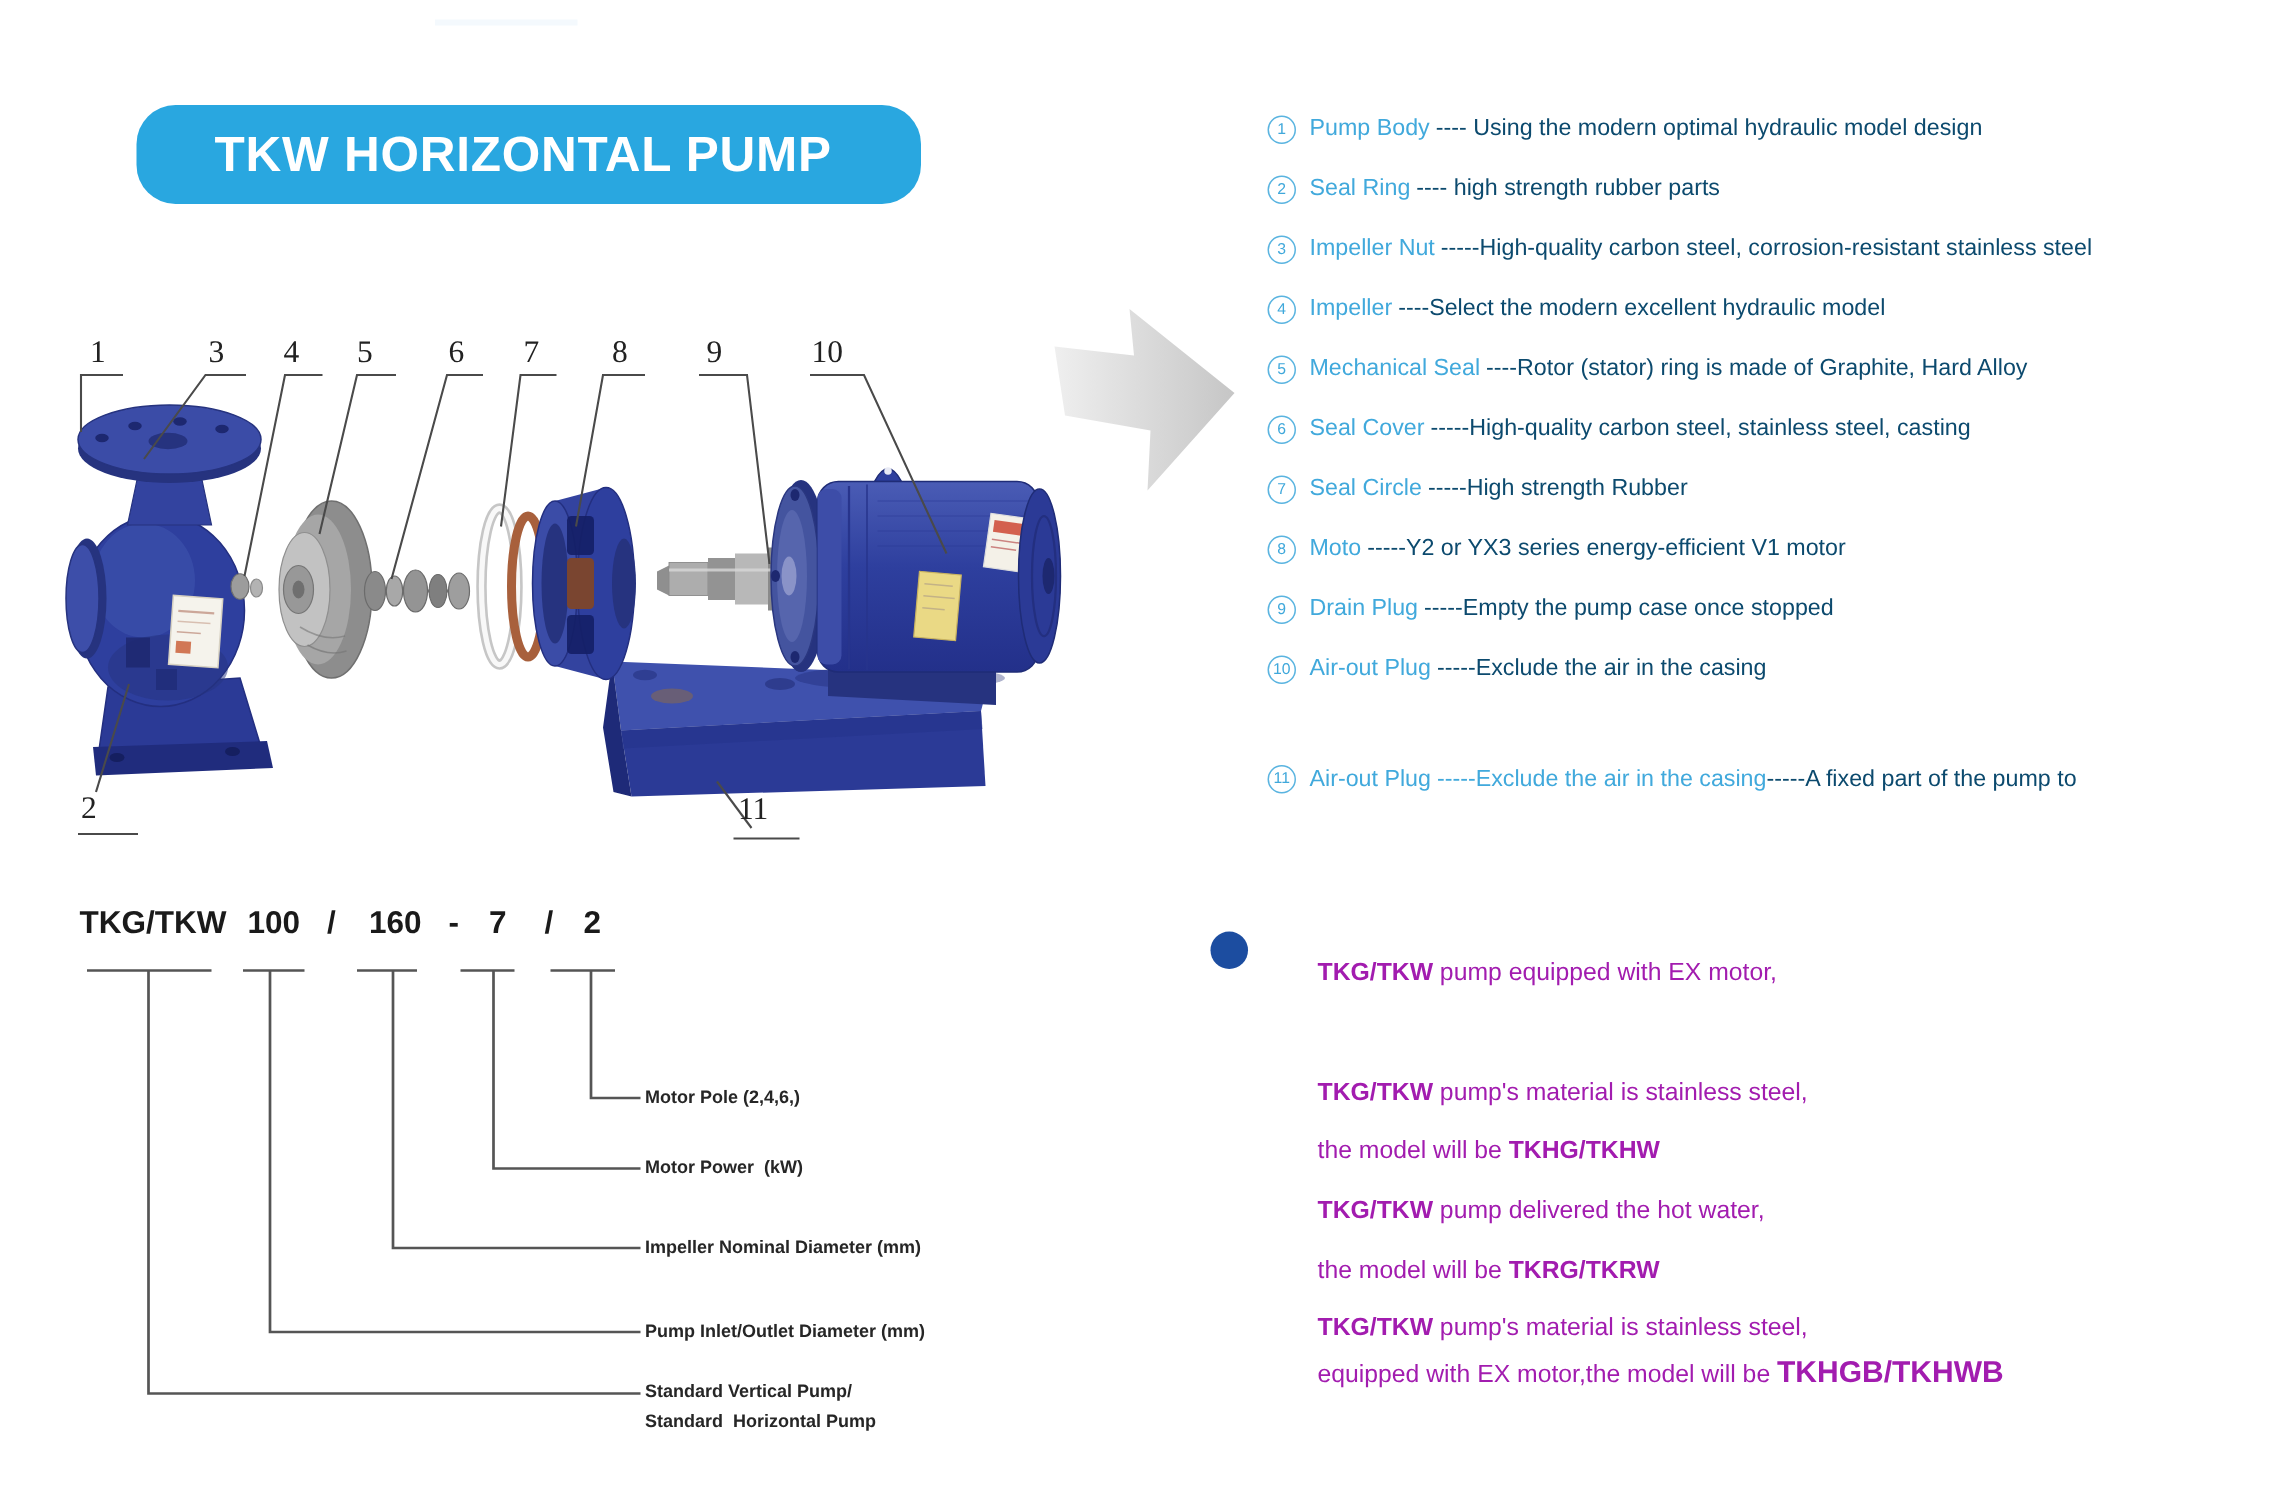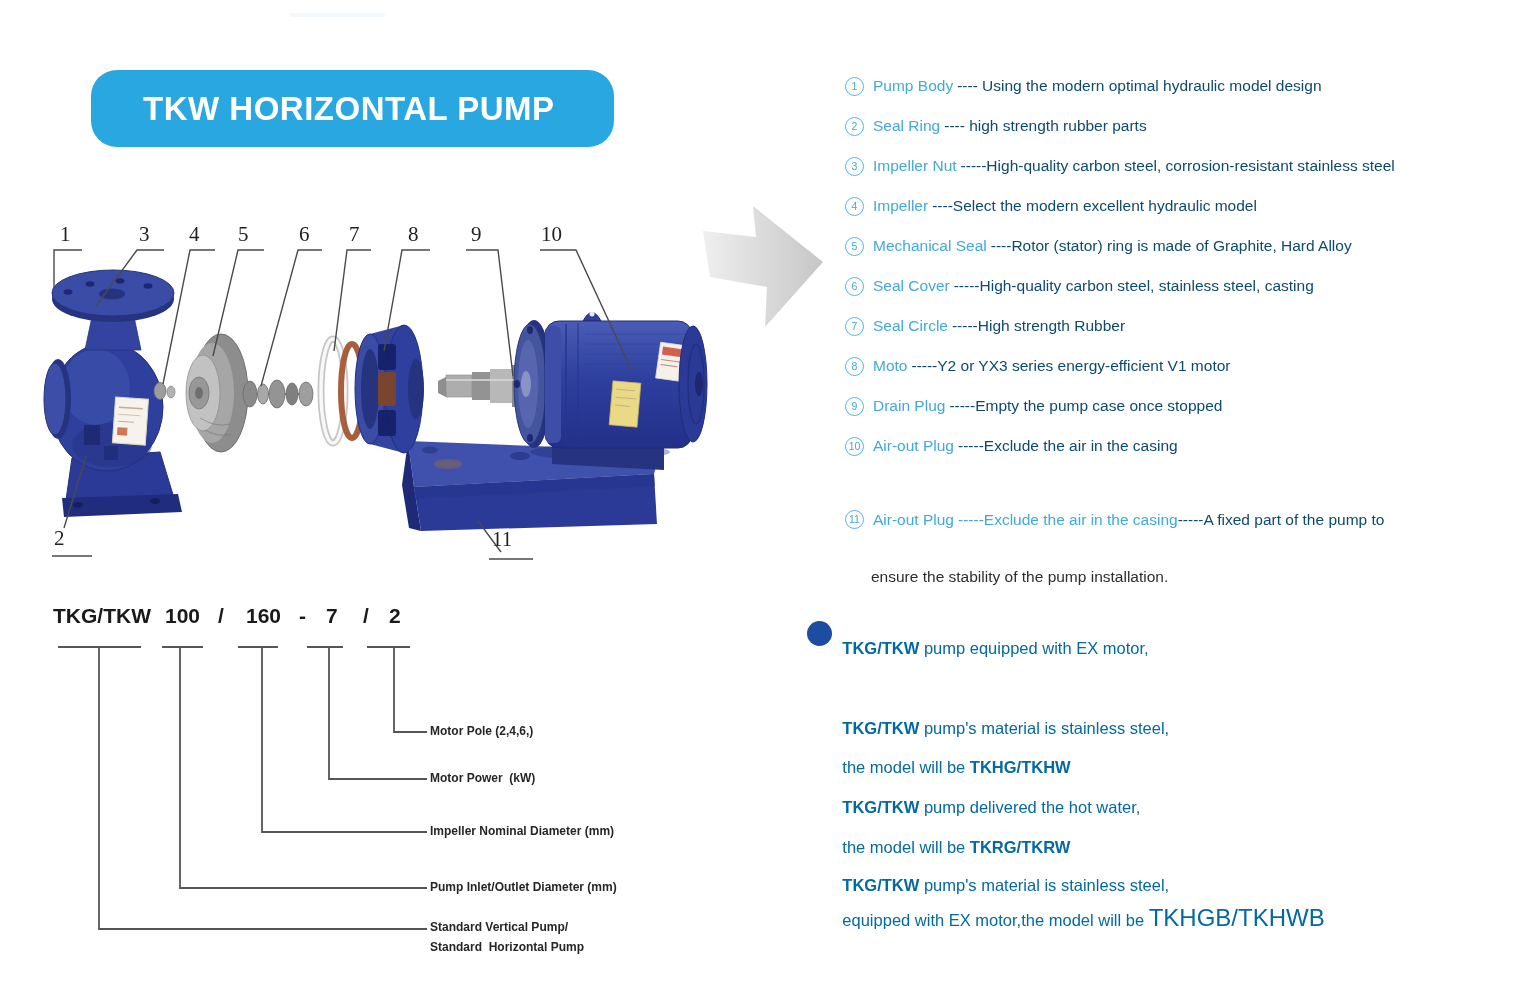--- a/index.html
+++ b/index.html
@@ -1,21 +1,21 @@
 <!DOCTYPE html>
 <html><head>
 <meta charset="utf-8">
 <style>
   html,body{margin:0;padding:0;background:#fff;}
   #page{position:relative;width:1513px;height:1000px;background:#ffffff;overflow:hidden;
         font-family:"Liberation Sans",sans-serif;color:#2e2e2e;}
   .abs{position:absolute;}
 
   
-  .banner{position:absolute;left:91px;top:70px;width:523px;height:77px;background:#29a7e0;
+  .banner{position:absolute;left:91px;top:70px;width:523px;height:66px;background:#29a7e0;
           border-radius:26px;color:#fff;font-weight:bold;font-size:33px;display:flex;
           align-items:center;padding-left:52px;box-sizing:border-box;letter-spacing:.5px;}
   .top-fleck{position:absolute;left:290px;top:13px;width:95px;height:4px;background:#f4f9fd;}
 
   
   .callout{position:absolute;font-family:"Liberation Serif",serif;font-size:21px;color:#222;}
 
   
   .parts-list{position:absolute;left:845px;top:66px;width:665px;}
   .part-item{display:flex;align-items:center;height:40px;font-size:15.5px;white-space:pre;}
@@ -26,23 +26,23 @@
   .part-item.multi{height:auto;display:block;padding-top:8px;}
   .multi .line1{display:flex;align-items:center;}
   .multi .line2{margin-left:26px;margin-top:3px;color:#2e2e2e;}
 
   
   .mtoken{position:absolute;top:604px;font-size:21px;font-weight:bold;color:#1a1a1a;white-space:pre;}
   .mlabel{position:absolute;left:430px;font-size:12px;font-weight:bold;color:#262626;white-space:pre;}
 
   
   .bullet{position:absolute;left:807px;top:621px;width:25px;height:25px;border-radius:50%;background:#1c4da0;}
-  .v-line{position:absolute;left:824px;font-size:16.5px;color:#0369a1;white-space:pre;}
+  .v-line{position:absolute;left:860px;font-size:16.5px;color:#a21caf;white-space:pre;}
   .v-bold{font-weight:bold;}
-  .v-big{font-size:24px;font-weight:normal;}
+  .v-big{font-size:20px;font-weight:bold;}
 </style>
 </head>
 <body>
 
 <div id="page">
 
   <div class="top-fleck"></div>
 
   <div class="banner">TKW HORIZONTAL PUMP</div>
 
@@ -272,21 +272,20 @@
       <span class="pname">Air-out Plug</span>
       <span class="pdesc">-----Exclude the air in the casing</span>
     </div>
     <div class="part-item multi">
       <div class="line1">
         <span class="circ">11</span>
         <span class="pname">Air-out Plug</span>
         <span class="pname" style="margin-right:0">-----Exclude the air in the casing</span>
         <span class="pdesc">-----A fixed part of the pump to</span>
       </div>
-      <div class="line2">ensure the stability of the pump installation.</div>
     </div>
   </div>
 
   <span class="mtoken" style="left:53px">TKG/TKW</span>
   <span class="mtoken" style="left:165px">100</span>
   <span class="mtoken" style="left:218px">/</span>
   <span class="mtoken" style="left:246px">160</span>
   <span class="mtoken" style="left:299px">-</span>
   <span class="mtoken" style="left:326px">7</span>
   <span class="mtoken" style="left:363px">/</span>

